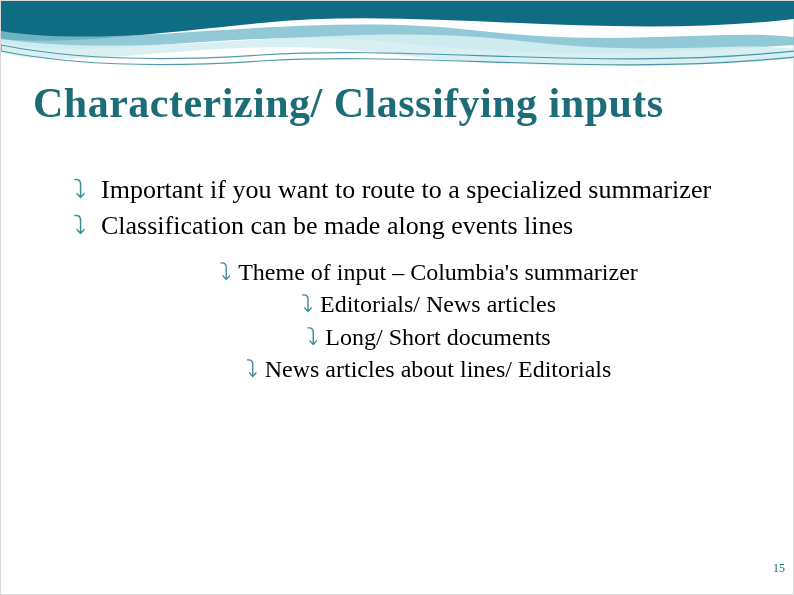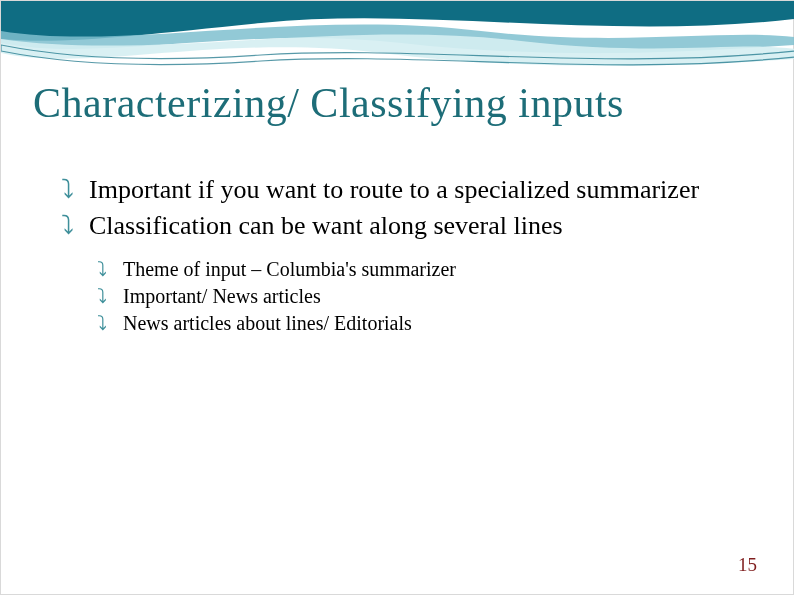--- a/index.html
+++ b/index.html
@@ -22,69 +22,71 @@
     left: 0;
     width: 794px;
     height: 80px;
     pointer-events: none;
   }
   .title {
     position: absolute;
     top: 78px;
     left: 32px;
     font-size: 42px;
-    font-weight: 400;
+    font-weight: 700;
     color: #1d6d78;
     letter-spacing: 0.5px;
   }
   .content {
     position: absolute;
     top: 172px;
     left: 60px;
     right: 40px;
   }
   .main-bullet {
     font-size: 26px;
     color: #000;
     line-height: 1.25;
     margin-bottom: 2px;
     text-indent: -28px;
     padding-left: 28px;
+    margin-left: 12px;
   }
   .bullet-glyph {
     color: #3e8f9a;
     font-family: Arial, sans-serif;
     display: inline-block;
     width: 28px;
     text-indent: 0;
   }
   .sub-list {
     margin-top: 14px;
     padding-left: 36px;
   }
   .sub-bullet {
-    font-size: 20px;
+    font-size: 24px;
     color: #000;
     line-height: 1.35;
     text-indent: -26px;
     padding-left: 26px;
+    text-align: center;
   }
   .sub-glyph {
     color: #3e8f9a;
     font-family: Arial, sans-serif;
     display: inline-block;
     width: 26px;
     text-indent: 0;
   }
   .page-num {
     position: absolute;
     bottom: 18px;
-    right: 36px;
-    font-size: 19px;
-    color: #7f1d1d;
+    right: 8px;
+    font-size: 12px;
+    color: #0f766e;
   }
 </style>
 </head>
 <body>
 
 <div class="slide">
 
   <svg class="wave-decor" viewBox="0 0 794 80" preserveAspectRatio="none">
     <path d="M0,0 L794,0 L794,18 C600,40 420,5 260,22 C140,34 60,44 0,38 Z" fill="#0f6d83"></path>
     <path d="M0,30 C120,50 300,8 480,30 C620,46 720,28 794,36 L794,44 C700,50 560,60 400,42 C240,24 100,62 0,42 Z" fill="#7fbfcf" opacity="0.85"></path>
@@ -92,29 +94,32 @@
     <path d="M0,44 C60,56 140,62 260,54 C420,44 600,70 794,50 L794,56 C600,76 420,50 260,60 C140,68 60,62 0,50 Z" fill="none" stroke="#0f6d83" stroke-width="1.2" opacity="0.7"></path>
   </svg>
 
   <h1 class="title">Characterizing/ Classifying inputs</h1>
 
   <div class="content">
     <div class="main-bullet">
       <span class="bullet-glyph">⤵</span><span>Important if you want to route to a specialized summarizer</span>
     </div>
     <div class="main-bullet">
-      <span class="bullet-glyph">⤵</span><span>Classification can be want along several lines</span>
+      <span class="bullet-glyph">⤵</span><span>Classification can be made along events lines</span>
     </div>
 
     <div class="sub-list">
       <div class="sub-bullet">
         <span class="sub-glyph">⤵</span><span>Theme of input – Columbia's summarizer</span>
       </div>
       <div class="sub-bullet">
-        <span class="sub-glyph">⤵</span><span>Important/ News articles</span>
+        <span class="sub-glyph">⤵</span><span>Editorials/ News articles</span>
+      </div>
+      <div class="sub-bullet">
+        <span class="sub-glyph">⤵</span><span>Long/ Short documents</span>
       </div>
       <div class="sub-bullet">
         <span class="sub-glyph">⤵</span><span>News articles about lines/ Editorials</span>
       </div>
     </div>
   </div>
 
   <div class="page-num">15</div>
 
 </div>

